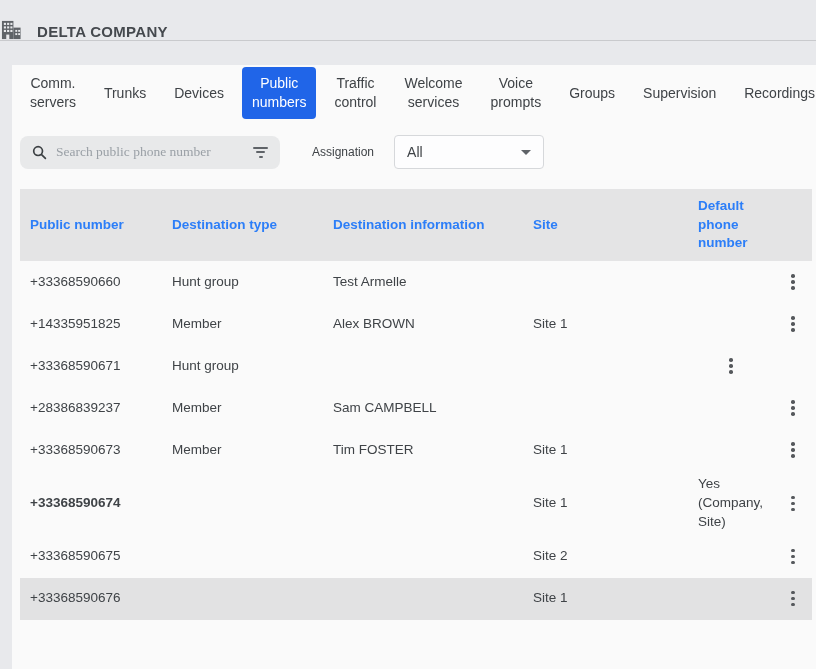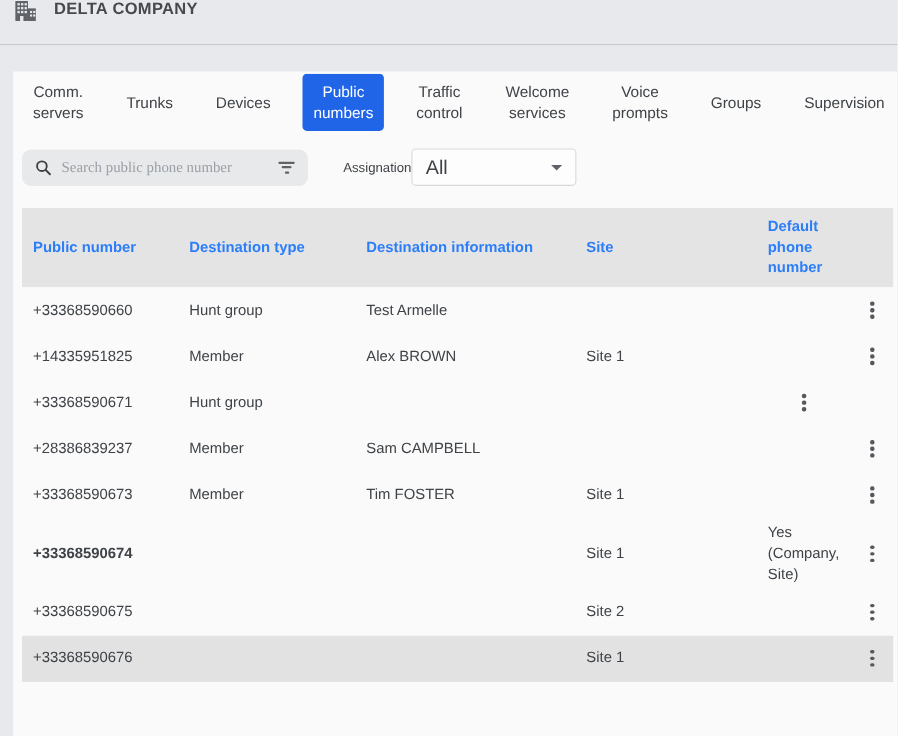--- a/index.html
+++ b/index.html
@@ -5,40 +5,40 @@
   * { margin:0; padding:0; box-sizing:border-box; }
   html,body { width:816px; height:669px; overflow:hidden; }
   body {
     font-family:"Liberation Sans", sans-serif;
     background: var(--page-bg, #e8e9ec);
     color: var(--text-primary, #3f4347);
   }
 
   
   .topbar {
-    height:41px; display:flex; align-items:flex-start;
+    height:41px; display:flex; align-items:flex-end;
     background: var(--page-bg, #e8e9ec);
     border-bottom:1px solid var(--topbar-border, #c9cacd);
-    padding-left:13px;
+    padding-left:1px;
   }
   .topbar .b-icon { width:21px; height:20px; display:inline-block; }
   .topbar .title {
     margin-left:15px; font-size:15px; font-weight:bold;
     letter-spacing:.3px; color:#45494e;
   }
 
   
   .card {
     margin:24px 0 0 12px; width:804px; height:612px;
     background: var(--card-bg, #fafafa);
     padding:2px 0 0 8px; overflow:hidden;
   }
 
   
-  .tab-bar { display:flex; align-items:stretch; gap:19px; height:52px; overflow:hidden; flex-wrap:nowrap; }
+  .tab-bar { display:flex; align-items:stretch; gap:8px; height:52px; overflow:hidden; flex-wrap:nowrap; }
   .tab {
     flex:0 0 auto; display:flex; align-items:center; justify-content:center;
     padding:0 10px; border-radius:4px; cursor:pointer;
     font-size:14px; line-height:1.35; text-align:center; color:#3f4347;
   }
   .tab .tab-label { display:block; width:min-content; margin:0 auto; min-width:100%; white-space:normal; }
   .tab.active { background: var(--active-tab-bg, #2065e8); color:#ffffff; font-weight:normal; }
 
   
   .filter-row { display:flex; align-items:center; margin-top:16px; height:34px; }
@@ -52,24 +52,24 @@
     font-family:Liberation Serif, serif; font-size:13.5px; color:#3f4347;
     margin-left:9px;
   }
   .search-box input::placeholder { color: var(--muted, #9aa0a6); }
   .filter-btn { border:none; background:transparent; cursor:pointer; padding:2px; display:flex; flex-direction:column; align-items:center; gap:2.5px; }
   .filter-btn .bar { height:2px; background:#5f6368; border-radius:1px; }
   .filter-btn .bar1 { width:15px; } .filter-btn .bar2 { width:9px; } .filter-btn .bar3 { width:4px; }
 
   .assignation-label { margin-left:32px; font-size:12px; color:#3f4347; }
   .select {
-    width:150px; height:34px; background:#fdfdfe;
+    margin-left:20px; width:150px; height:34px; background:#fdfdfe;
     border:1px solid var(--select-border, #d6d8db); border-radius:4px;
     display:flex; align-items:center; padding:0 12px; cursor:pointer;
-    font-size:18px; color:#3f4347;
+    font-size:14px; color:#3f4347;
   }
   .select .sel-value { flex:1 1 auto; }
   .caret { width:0; height:0; border-left:5px solid transparent; border-right:5px solid transparent; border-top:5px solid #5f6368; }
 
   
   .table { margin-top:20px; width:792px; }
   .row-grid { display:grid; grid-template-columns:142px 161px 200px 165px 86px 38px; }
   .table-header-row { background: var(--header-row-bg, #e4e4e5); min-height:72px; }
   .th {
     display:flex; align-items:center; padding:6px 10px;

